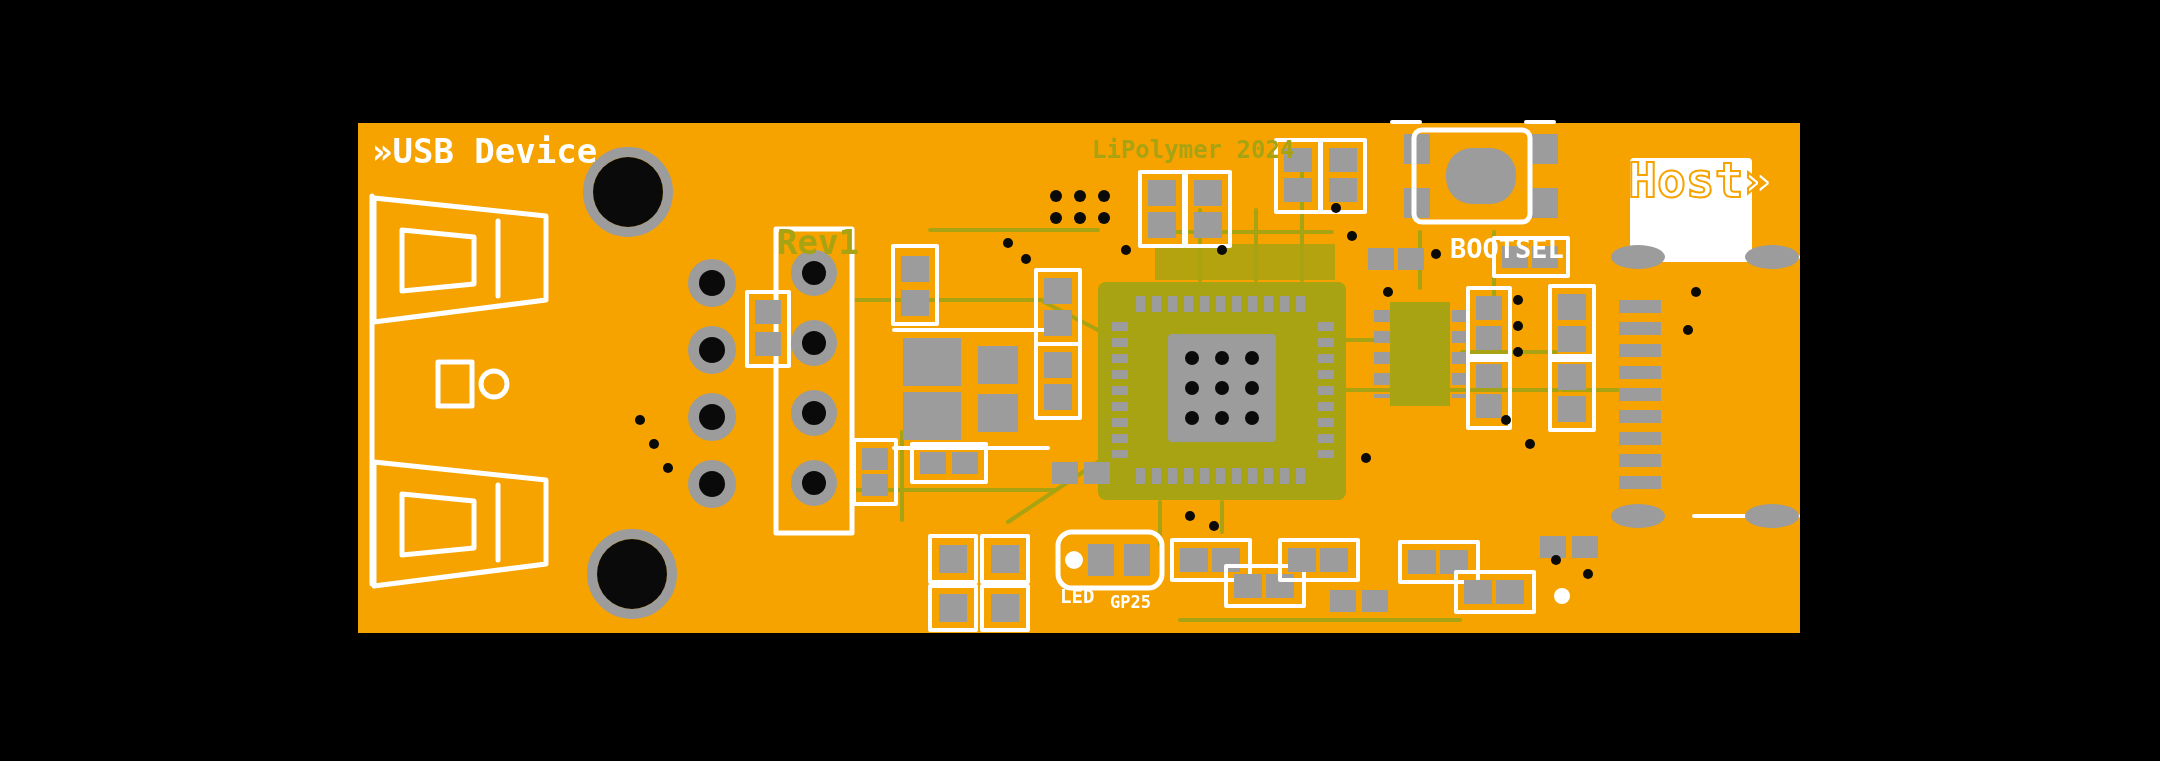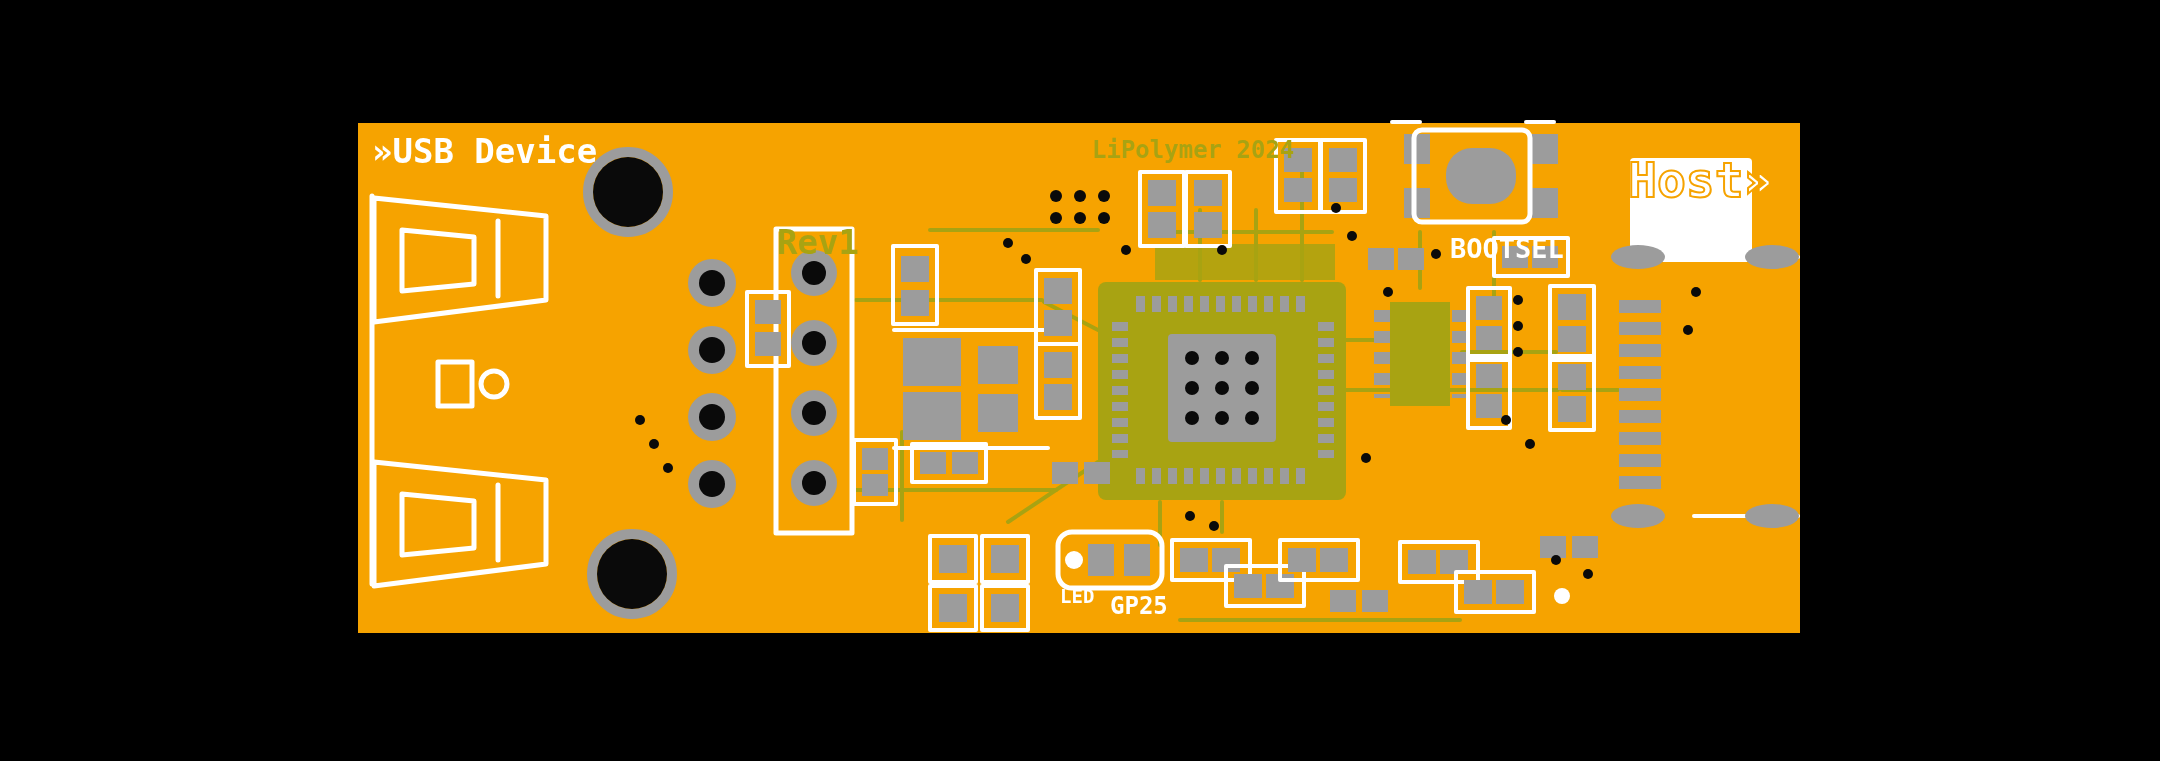--- a/index.html
+++ b/index.html
@@ -30,21 +30,21 @@
   .lbl{position:absolute;font-weight:bold;white-space:nowrap;line-height:1.1;
        font-family:"DejaVu Sans Mono","Liberation Mono",monospace;}
   #lbl-usbdev{left:372px;top:133px;font-size:34px;color:var(--c-silkscreen);}
   #lbl-title{left:775px;top:130px;font-size:37px;color:var(--c-copper);letter-spacing:1px;}
   #lbl-subtitle{left:1092px;top:137px;font-size:24px;color:var(--c-copper);}
   #lbl-rev{left:777px;top:176px;font-size:34px;color:var(--c-copper);margin-top:48px;}
   #lbl-bootsel{left:1430px;top:234px;font-size:27px;color:var(--c-silkscreen);margin-left:20px;}
   #lbl-host{left:1628px;top:154px;font-size:48px;color:var(--c-silkscreen);
             -webkit-text-stroke:2px var(--c-soldermask);}
   #lbl-led{left:1060px;top:586px;font-size:19px;color:var(--c-silkscreen);}
-  #lbl-gp25{left:1110px;top:593px;font-size:24px;color:var(--c-silkscreen);}
+  #lbl-gp25{left:1110px;top:593px;font-size:17px;color:var(--c-silkscreen);}
 </style>
 </head>
 <body>
 
 <div id="screen">
 
   <svg id="pcb-svg" width="2160" height="761" viewBox="0 0 2160 761">
 
     <g>
       <rect class="mask" x="358" y="123" width="1442" height="510"></rect>

